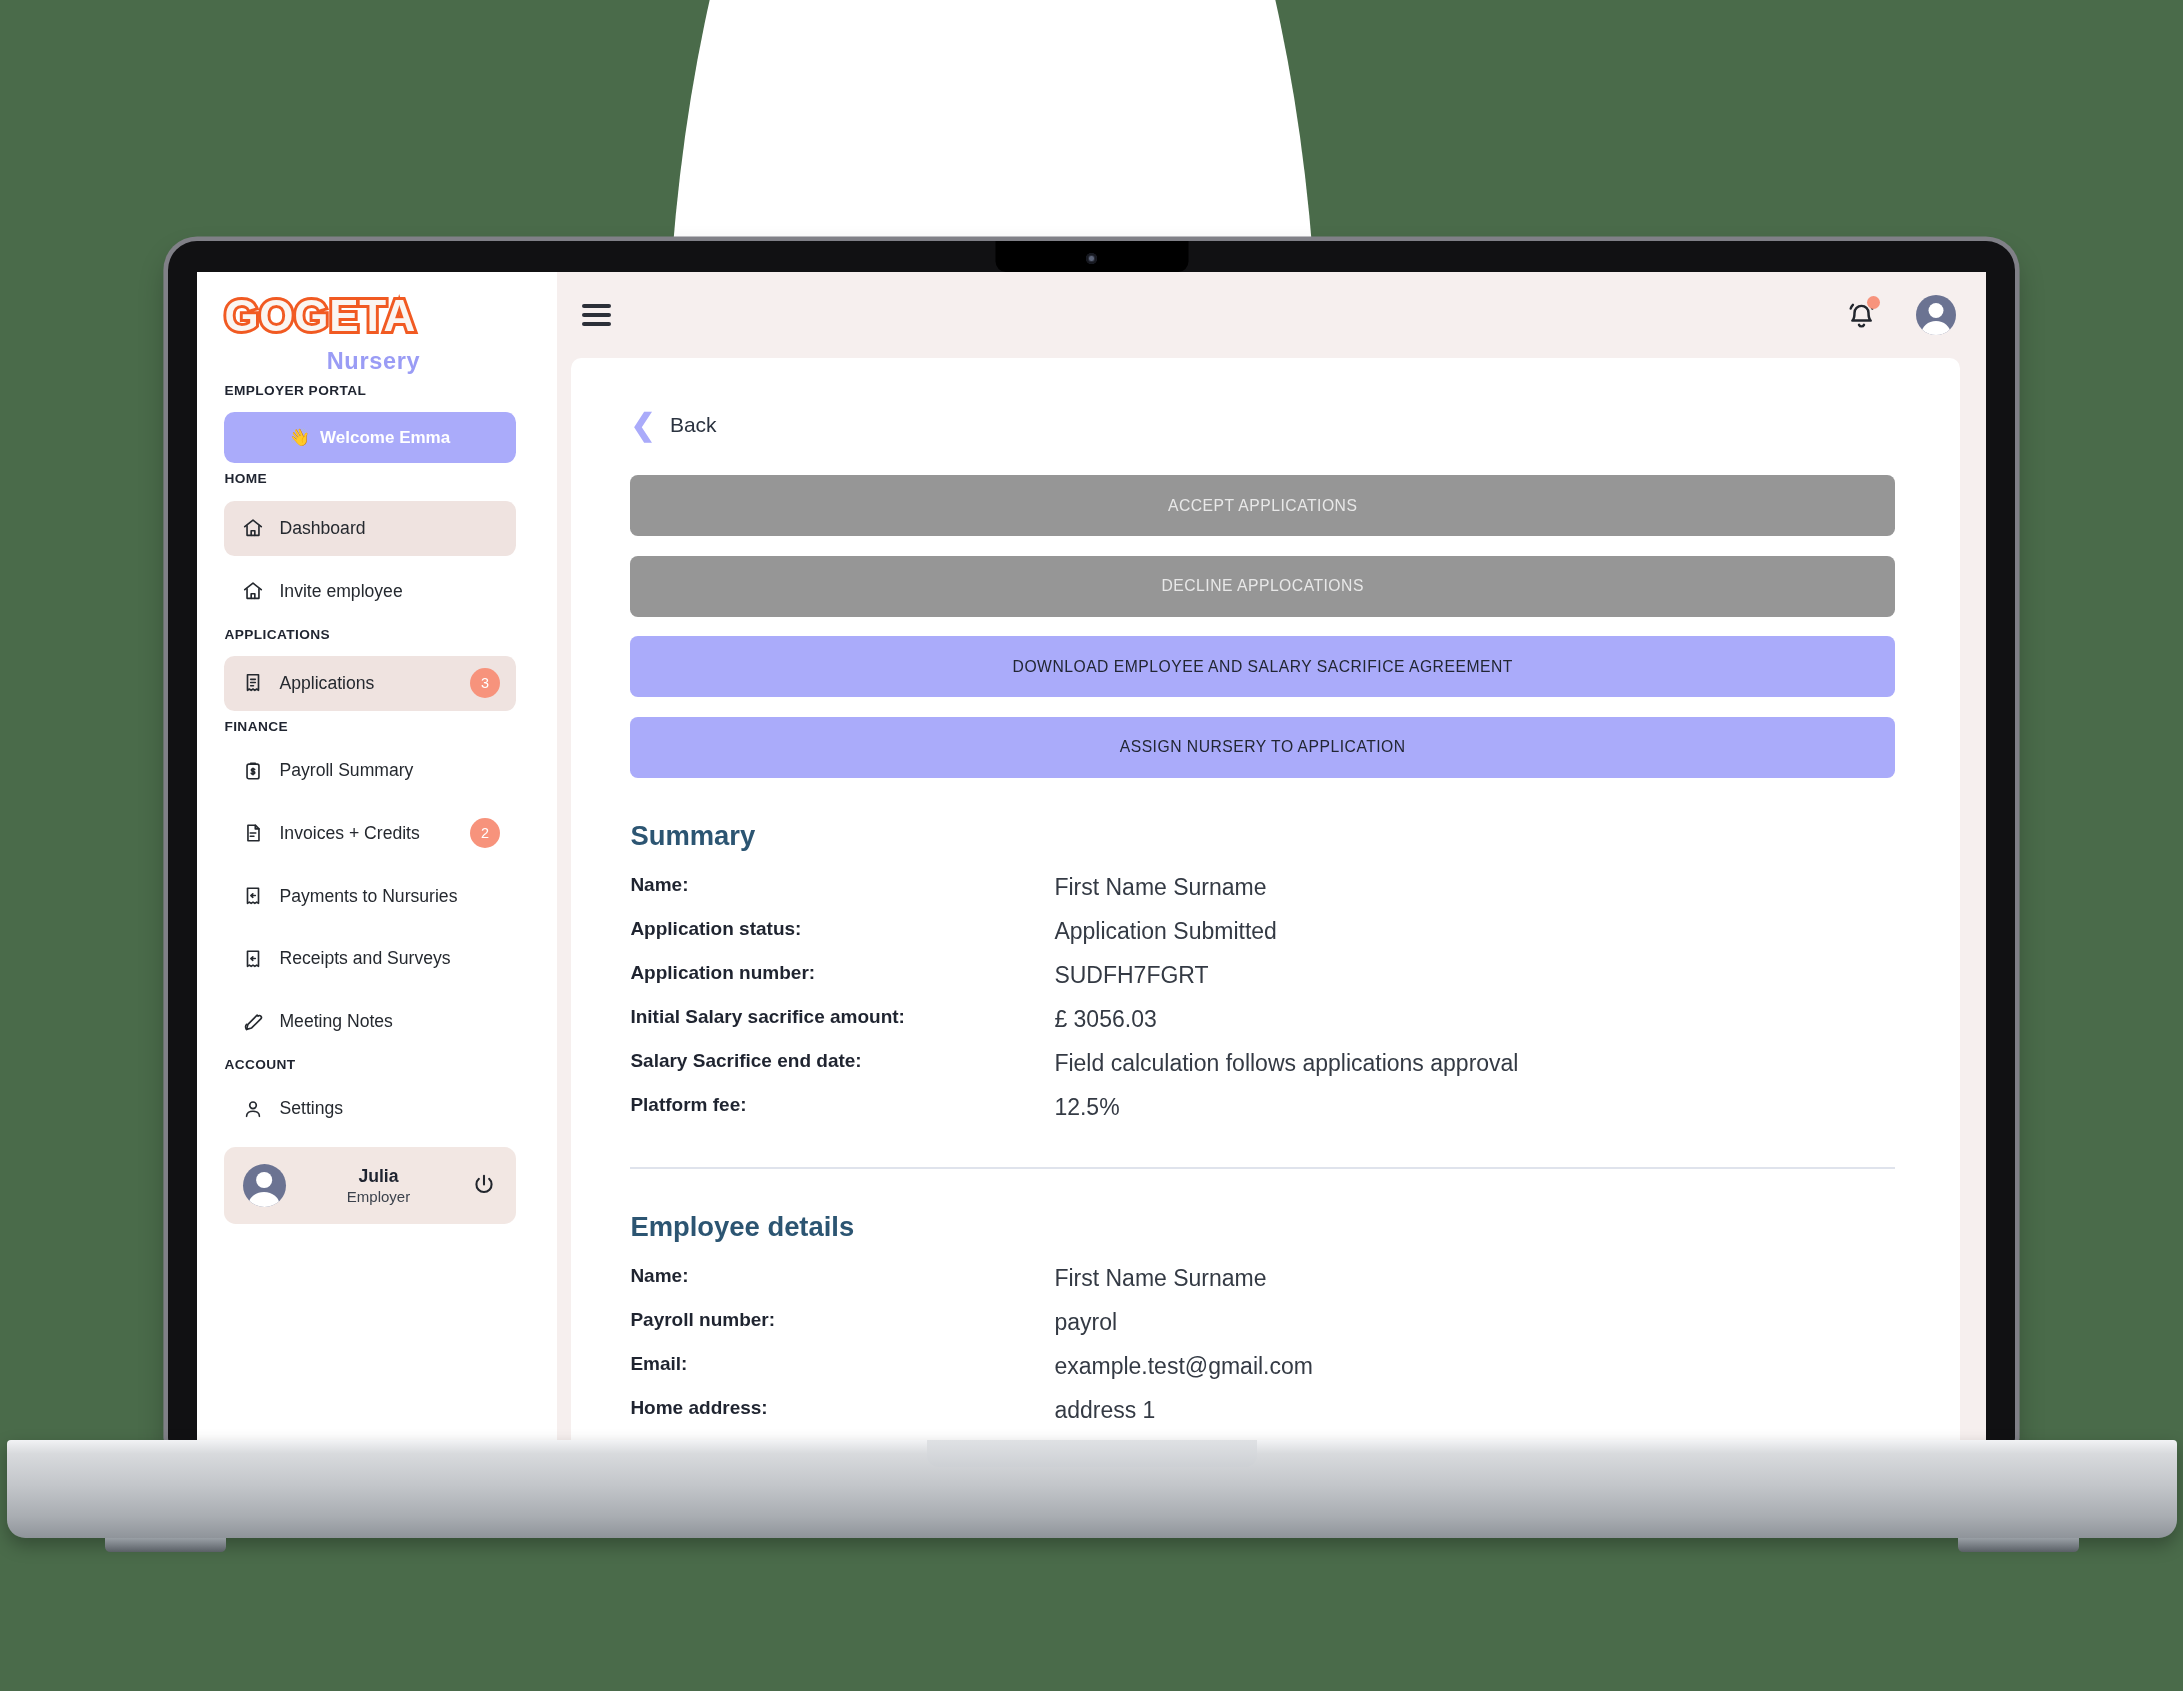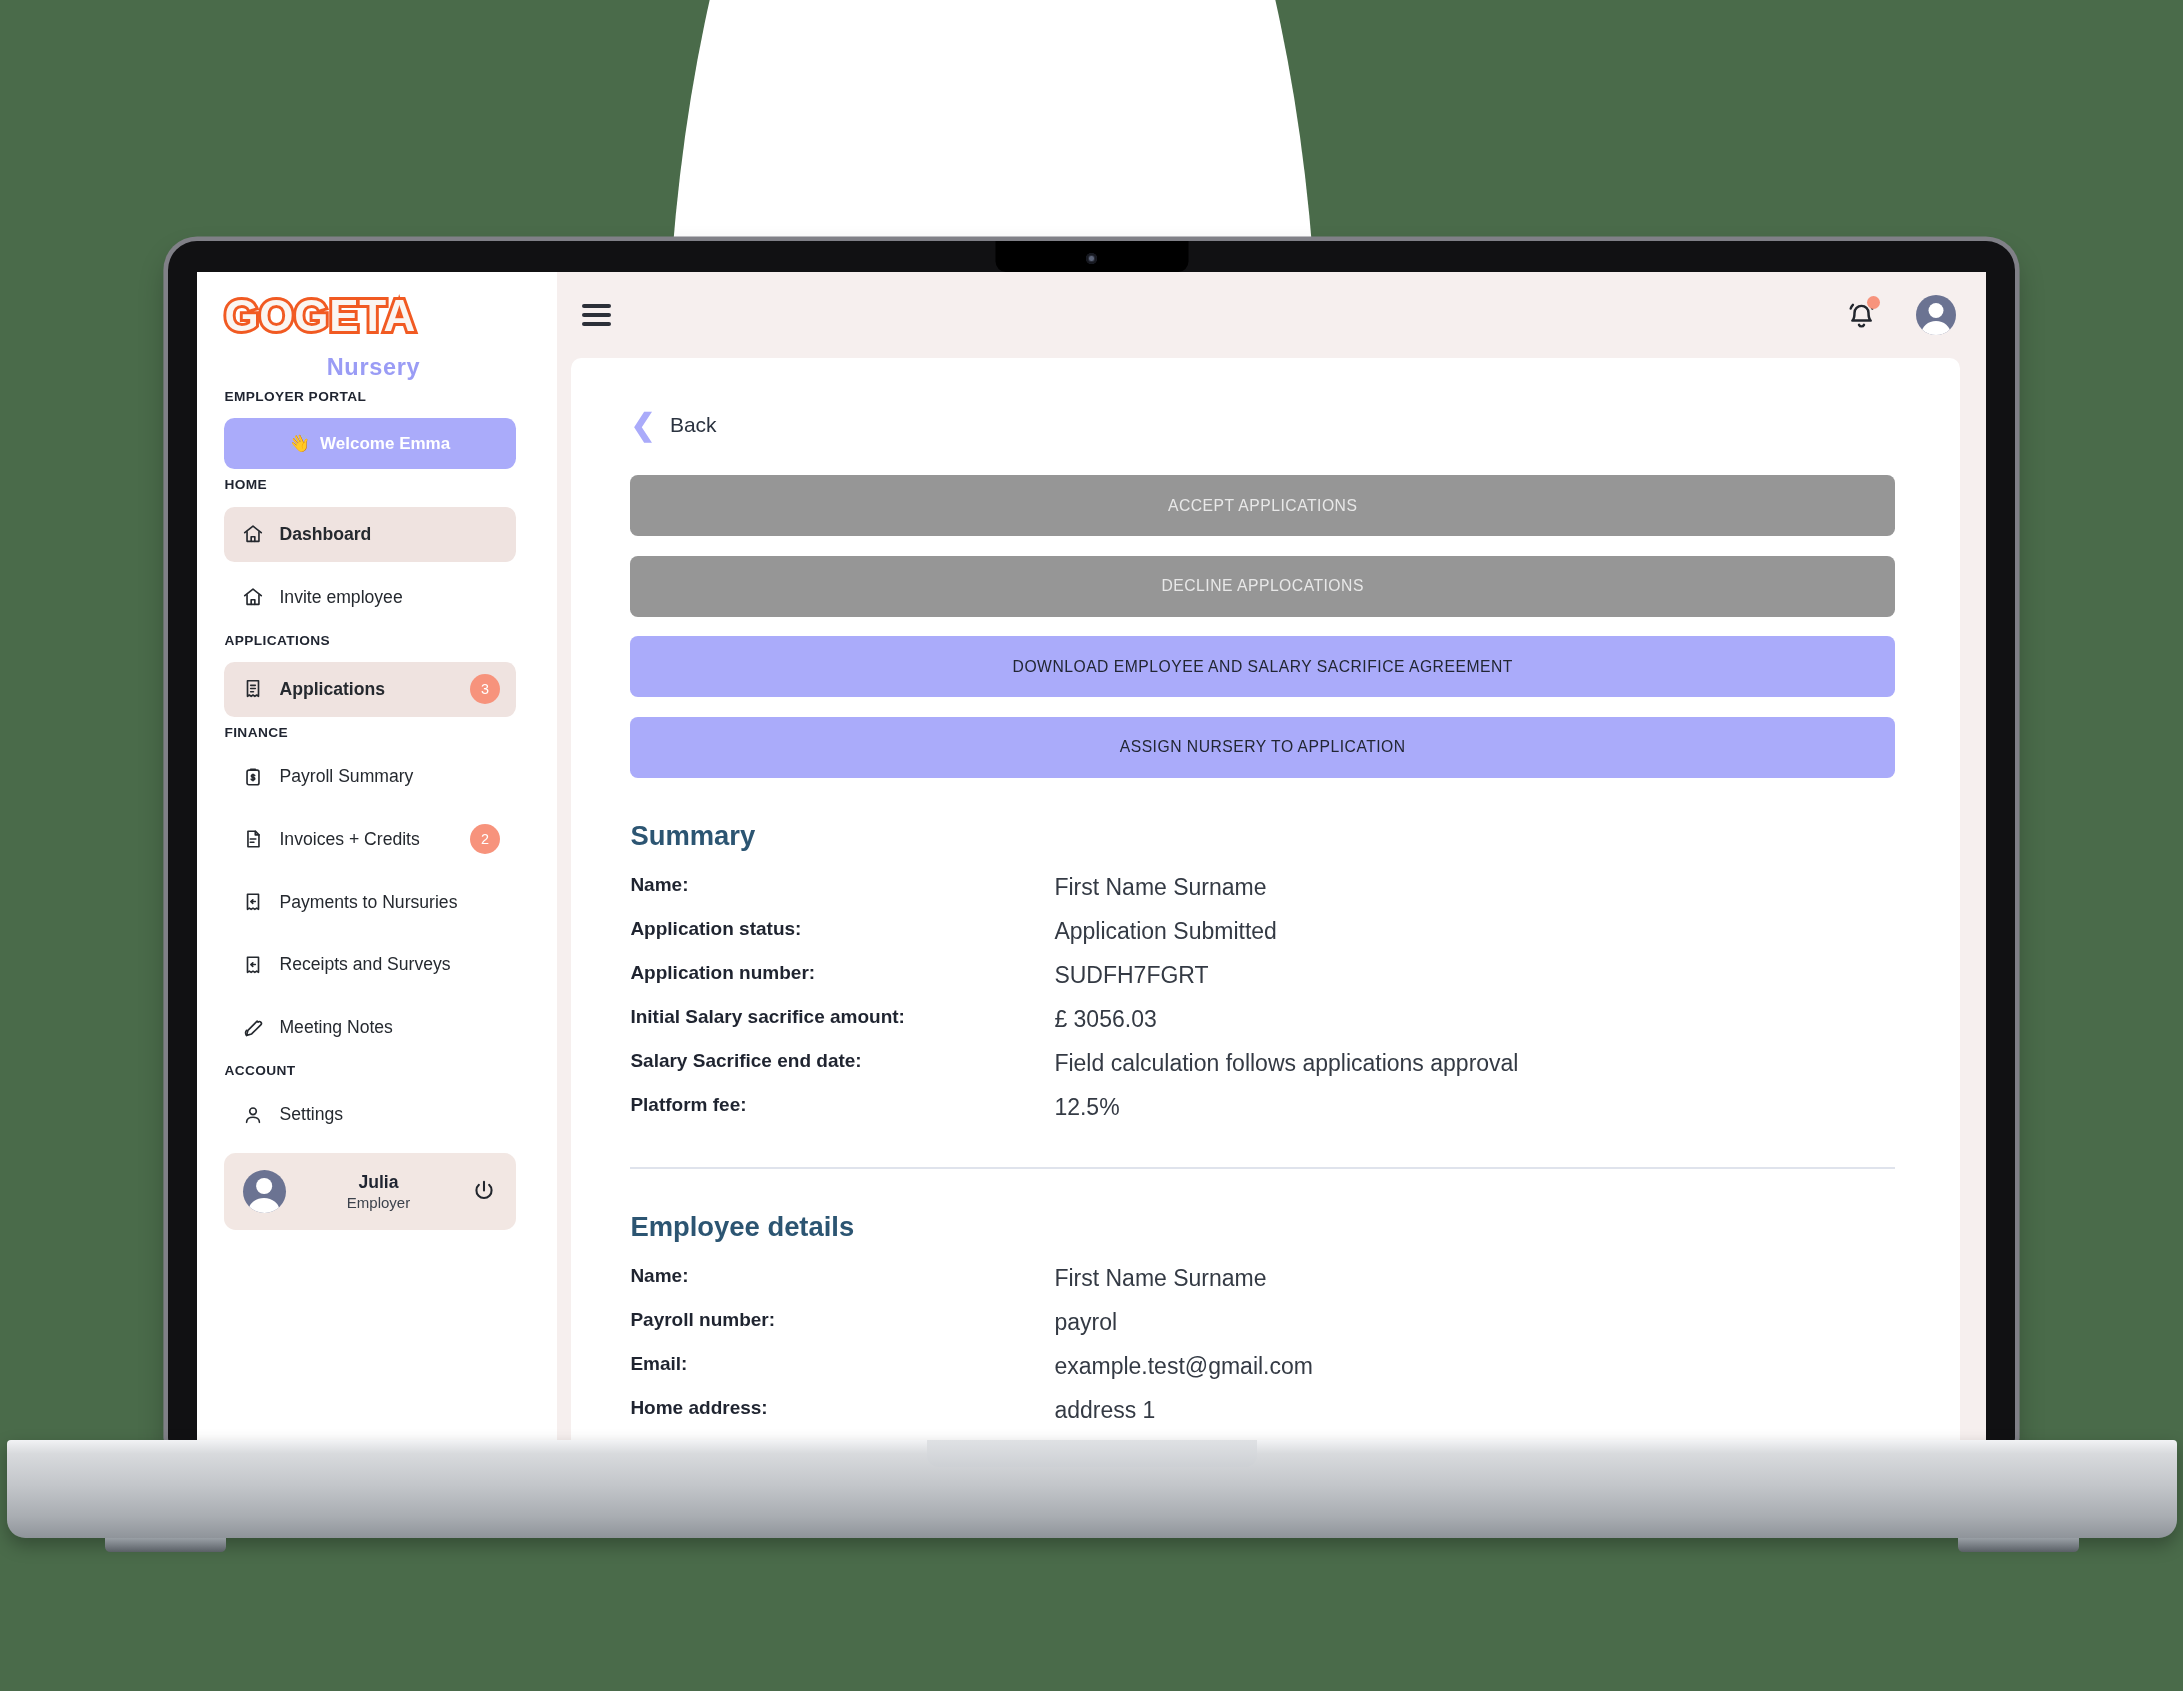--- a/index.html
+++ b/index.html
@@ -146,21 +146,21 @@
     line-height: 1;
     display: inline-block;
   }
   .logo-nursery {
     font-size: 23.5px;
     font-weight: 800;
     color: #9a9cf5;
     letter-spacing: 0.7px;
     text-align: right;
     width: 196px;
-    margin-top: 16px;
+    margin-top: 10px;
   }
 
   .sec-label {
     font-size: 13.7px;
     font-weight: 700;
     color: #1f2430;
     letter-spacing: 0.4px;
     padding: 0 0 0 27.4px;
     margin-top: 8px;
   }
@@ -190,21 +190,21 @@
     cursor: pointer;
     gap: 14.4px;
     box-sizing: border-box;
   }
   .nav-item.active { background: #efe3e0; }
   .nav-item .nav-label {
     font-size: 17.6px;
     color: #25292f;
     flex: 1;
   }
-  .nav-item.active .nav-label { font-weight: 700; }
+  .nav-item.active .nav-label { font-weight: 400; }
   .nav-icon {
     width: 25px;
     height: 25px;
     flex: 0 0 25px;
     display: flex;
     align-items: center;
     justify-content: center;
     color: #25292f;
   }
   .nav-icon svg { width: 22px; height: 22px; }

